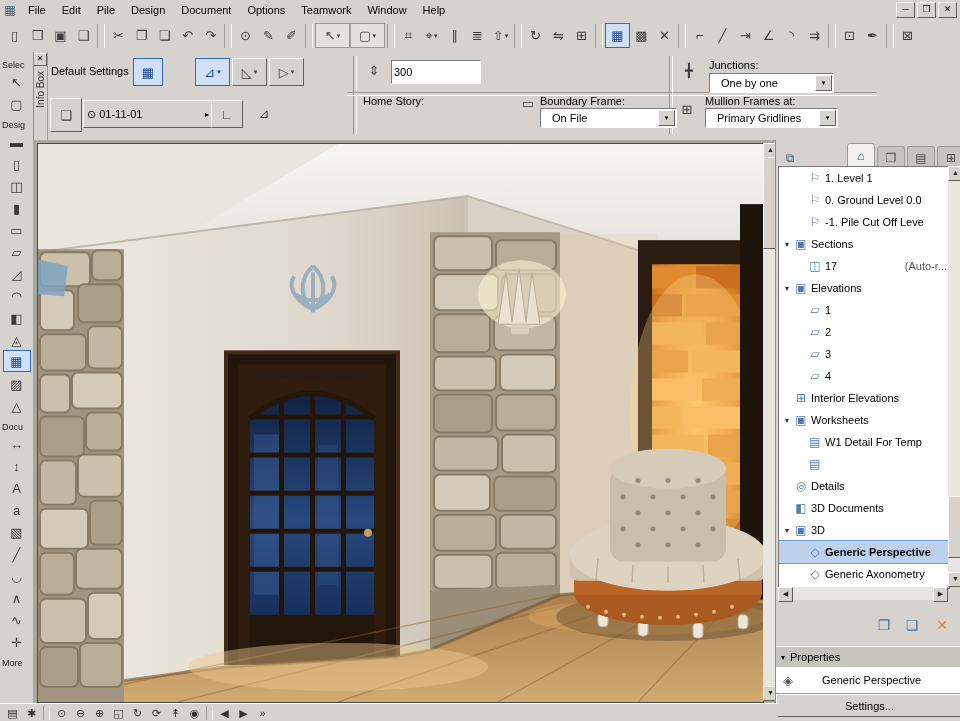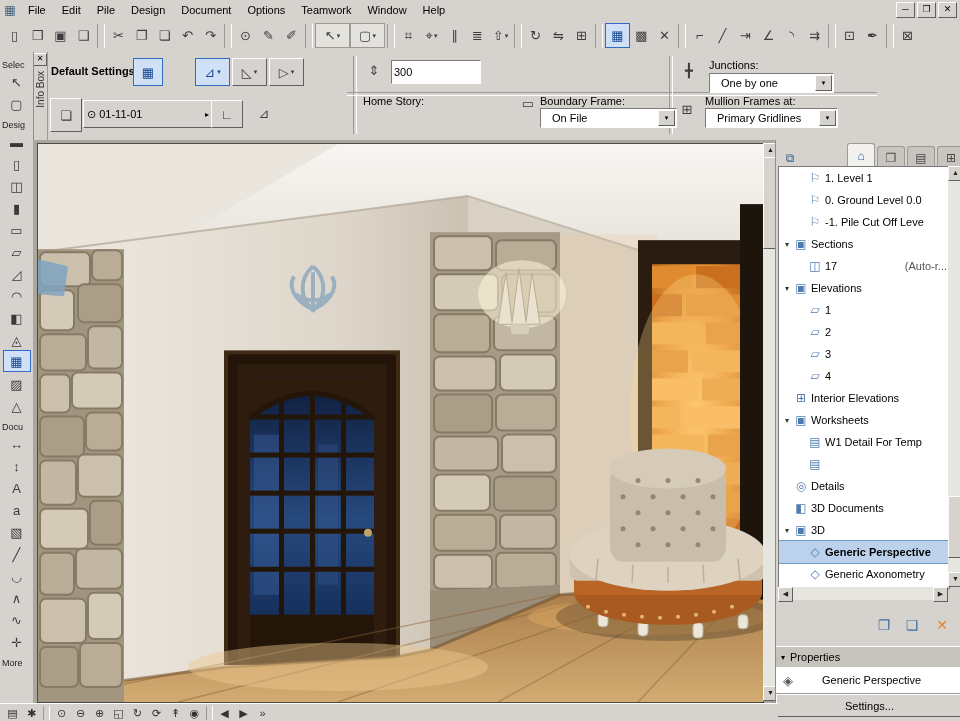--- a/index.html
+++ b/index.html
@@ -242,21 +242,21 @@
         <span class="g">⊠</span>
       </span>
     </div>
 
   <div id="infobox">
     <div id="ib-tab">
       <span id="ib-close" class="raised">✕</span>
       <span id="ib-title">Info Box</span>
     </div>
     <div id="ib-c">
-      <span class="iblab" style="left:4px;top:13px;font-weight:bold">Default Settings</span>
+      <span class="iblab" style="left:4px;top:13px;font-weight:normal">Default Settings</span>
       <span class="ibtn pressed" style="left:86px;top:6px;width:28px;height:26px">▦</span>
       <span style="position:absolute;left:148px;top:6px;display:flex;gap:2px">
 
       <span class="ibtn raised pressed" style="position:static;width:33px;height:26px">
             <span>⊿</span>
             <span class="dd">▾</span>
           </span>
           <span class="ibtn raised" style="position:static;width:33px;height:26px">
             <span>◺</span>
             <span class="dd">▾</span>

